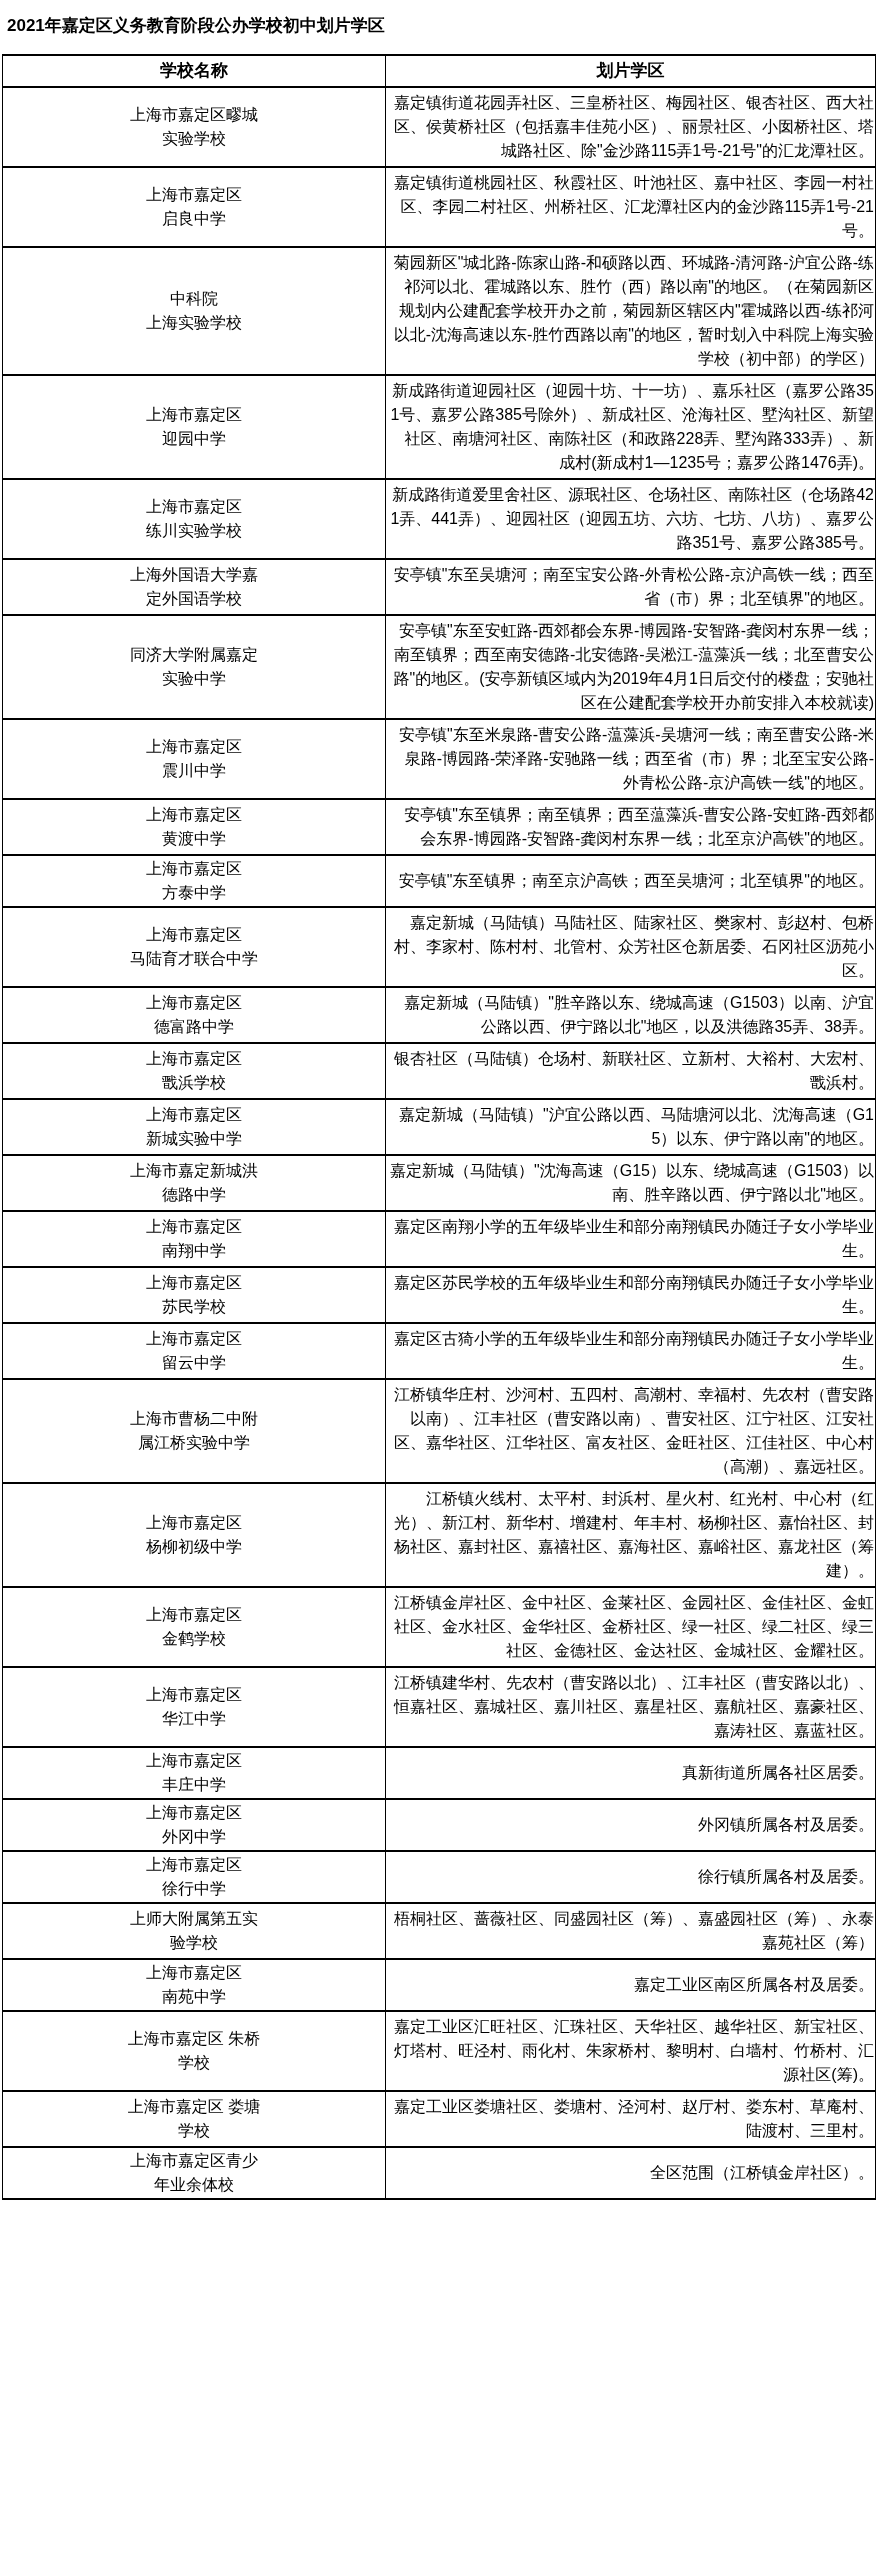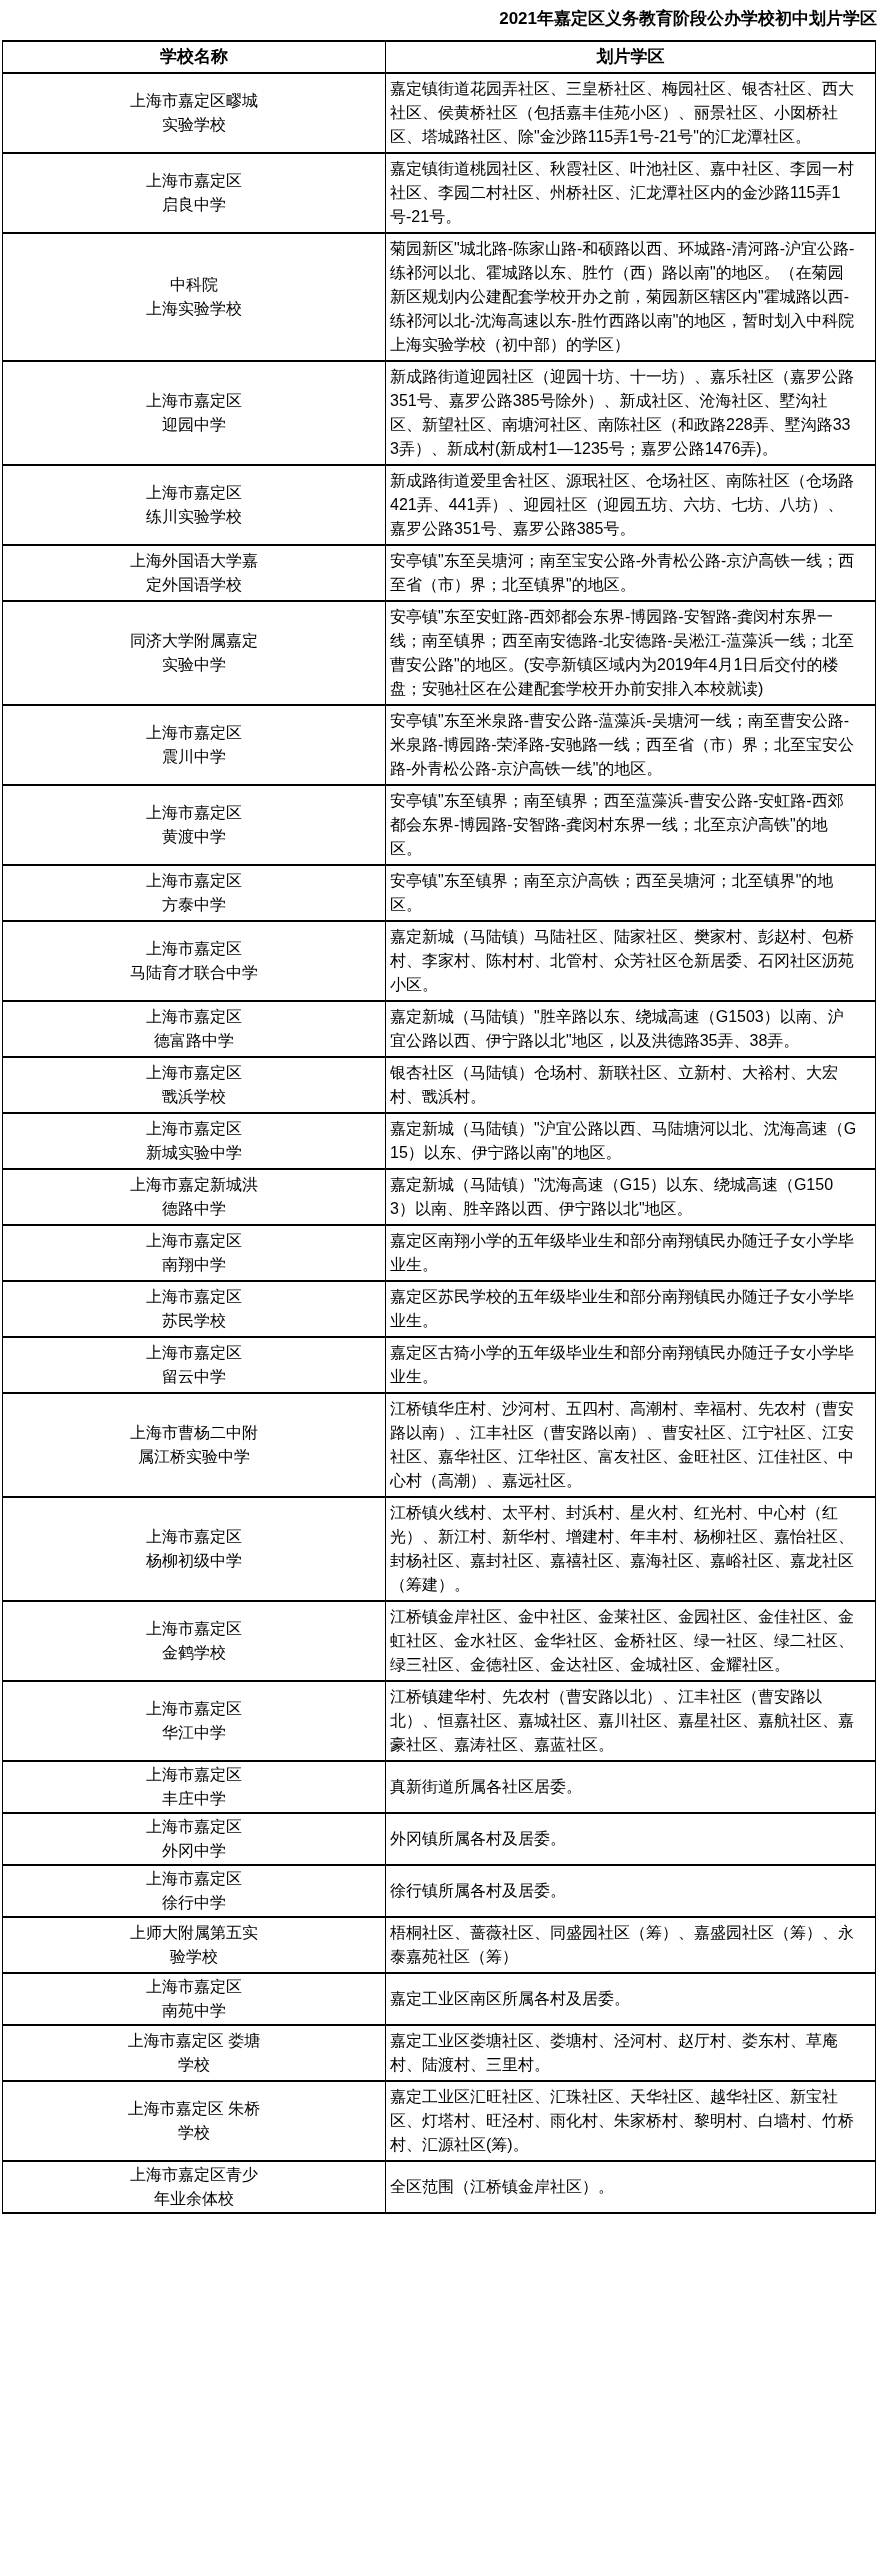--- a/index.html
+++ b/index.html
@@ -8,26 +8,26 @@
     background: #ffffff;
     font-family: "Liberation Sans", "DejaVu Sans", sans-serif;
     color: #000000;
   }
   .page {
     width: 877px;
     margin: 0 auto;
     background: #ffffff;
   }
   .doc-title {
-    text-align: right;
+    text-align: left;
     font-weight: bold;
     font-size: 17px;
     line-height: 20px;
     padding: 9px 0 11px 0;
-    margin: 0;
+    margin: 7px;
   }
   table.district-table {
     border-collapse: collapse;
     table-layout: fixed;
     width: 873px;
     margin: 0 2px;
   }
   table.district-table col.c-school { width: 383px; }
   table.district-table col.c-district { width: 490px; }
   th, td {
@@ -45,23 +45,23 @@
     padding: 5px 2px;
     line-height: 20px;
   }
   td.school {
     text-align: center;
     white-space: pre-line;
     line-height: 24px;
     padding: 1px 6px;
   }
   td.district {
-    text-align: left;
+    text-align: right;
     line-height: 24px;
-    padding: 3px 18px 3px 4px;
+    padding: 3px 1px 3px 4px;
     margin-left: 36px;
   }
 </style>
 </head>
 <body>
 
 <div class="page">
   <h1 class="doc-title">2021年嘉定区义务教育阶段公办学校初中划片学区</h1>
   <table class="district-table">
     <colgroup>
@@ -204,28 +204,28 @@
           <td class="school">上师大附属第五实
 验学校</td>
           <td class="district">梧桐社区、蔷薇社区、同盛园社区（筹）、嘉盛园社区（筹）、永泰嘉苑社区（筹）</td>
         </tr>
         <tr>
           <td class="school">上海市嘉定区
 南苑中学</td>
           <td class="district">嘉定工业区南区所属各村及居委。</td>
         </tr>
         <tr>
+          <td class="school">上海市嘉定区 朱桥
+学校</td>
+          <td class="district">嘉定工业区汇旺社区、汇珠社区、天华社区、越华社区、新宝社区、灯塔村、旺泾村、雨化村、朱家桥村、黎明村、白墙村、竹桥村、汇源社区(筹)。</td>
+        </tr>
+        <tr>
           <td class="school">上海市嘉定区 娄塘
 学校</td>
           <td class="district">嘉定工业区娄塘社区、娄塘村、泾河村、赵厅村、娄东村、草庵村、陆渡村、三里村。</td>
-        </tr>
-        <tr>
-          <td class="school">上海市嘉定区 朱桥
-学校</td>
-          <td class="district">嘉定工业区汇旺社区、汇珠社区、天华社区、越华社区、新宝社区、灯塔村、旺泾村、雨化村、朱家桥村、黎明村、白墙村、竹桥村、汇源社区(筹)。</td>
         </tr>
         <tr>
           <td class="school">上海市嘉定区青少
 年业余体校</td>
           <td class="district">全区范围（江桥镇金岸社区）。</td>
         </tr>
       </tbody>
   </table>
 </div>
 

